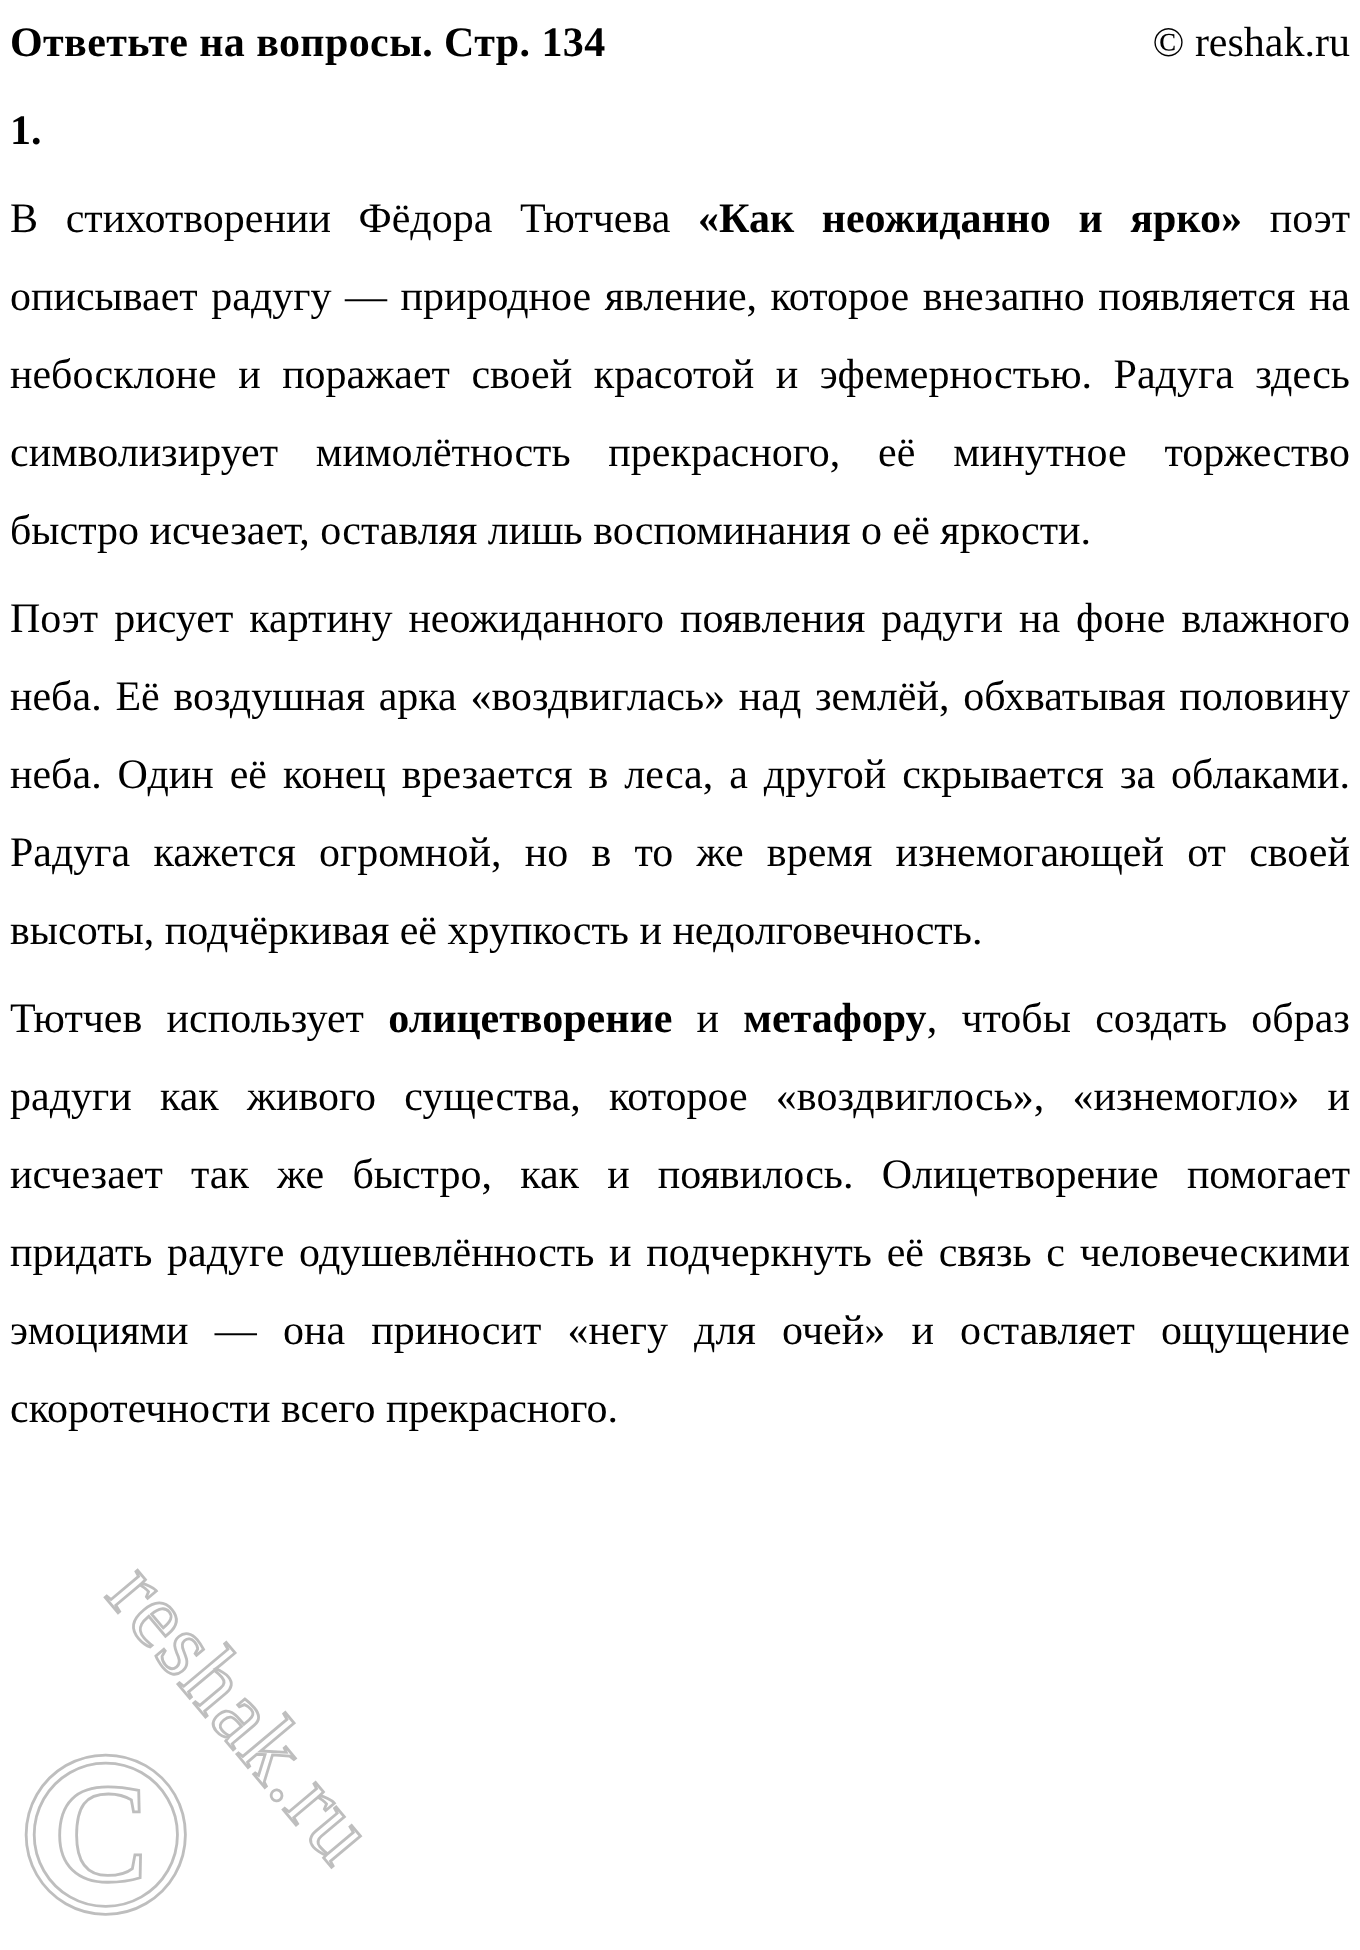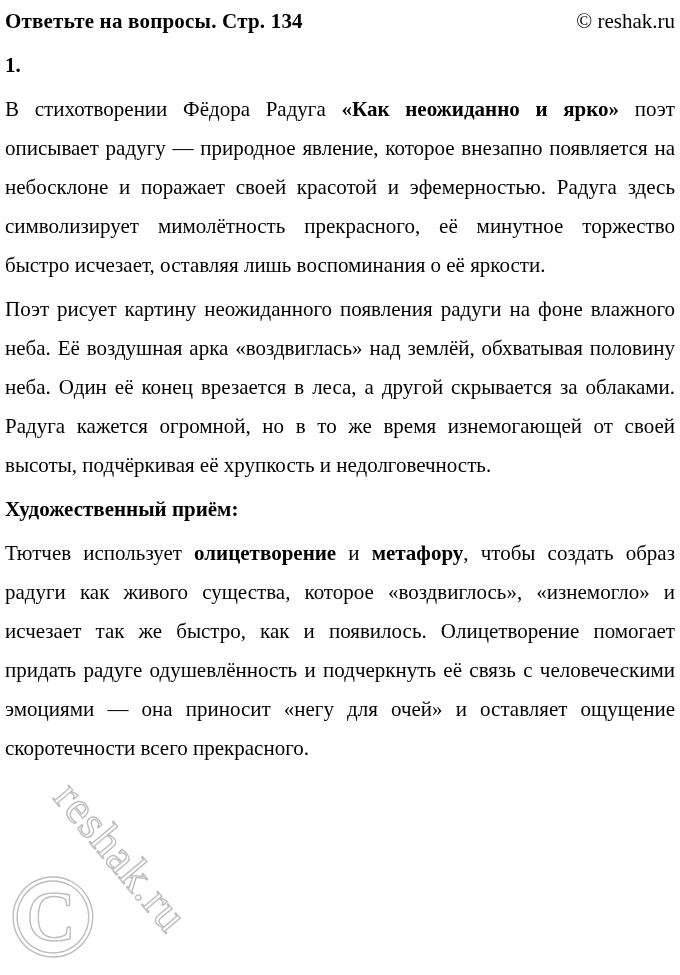--- a/index.html
+++ b/index.html
@@ -65,23 +65,22 @@
 </head>
 <body>
 
 <div class="doc">
   <div class="header-row">
     <span class="header-title">Ответьте на вопросы. Стр. 134</span>
     <span class="header-copy">© reshak.ru</span>
   </div>
   <div>
       <p class="para heading"><b>1.</b></p>
-      <p class="para"><span>В стихотворении Фёдора Радуга </span><b>«Как неожиданно и ярко»</b><span> поэт описывает радугу — природное явление, которое внезапно появляется на небосклоне и поражает своей красотой и эфемерностью. Радуга здесь символизирует мимолётность прекрасного, её минутное торжество быстро исчезает, оставляя лишь воспоминания о её яркости.</span></p>
+      <p class="para"><span>В стихотворении Фёдора Тютчева </span><b>«Как неожиданно и ярко»</b><span> поэт описывает радугу — природное явление, которое внезапно появляется на небосклоне и поражает своей красотой и эфемерностью. Радуга здесь символизирует мимолётность прекрасного, её минутное торжество быстро исчезает, оставляя лишь воспоминания о её яркости.</span></p>
       <p class="para"><span>Поэт рисует картину неожиданного появления радуги на фоне влажного неба. Её воздушная арка «воздвиглась» над землёй, обхватывая половину неба. Один её конец врезается в леса, а другой скрывается за облаками. Радуга кажется огромной, но в то же время изнемогающей от своей высоты, подчёркивая её хрупкость и недолговечность.</span></p>
-      <p class="para heading"><b>Художественный приём:</b></p>
       <p class="para"><span>Тютчев использует </span><b>олицетворение</b><span> и </span><b>метафору</b><span>, чтобы создать образ радуги как живого существа, которое «воздвиглось», «изнемогло» и исчезает так же быстро, как и появилось. Олицетворение помогает придать радуге одушевлённость и подчеркнуть её связь с человеческими эмоциями — она приносит «негу для очей» и оставляет ощущение скоротечности всего прекрасного.</span></p>
     </div>
 </div>
 
 <svg class="watermark" width="250" height="207" viewBox="0 0 250 207">
   <text x="12" y="188" font-size="118">©</text>
   <text transform="translate(56,30) rotate(50)" font-size="46" letter-spacing="1">reshak.ru</text>
 </svg>
 
 </body></html>

